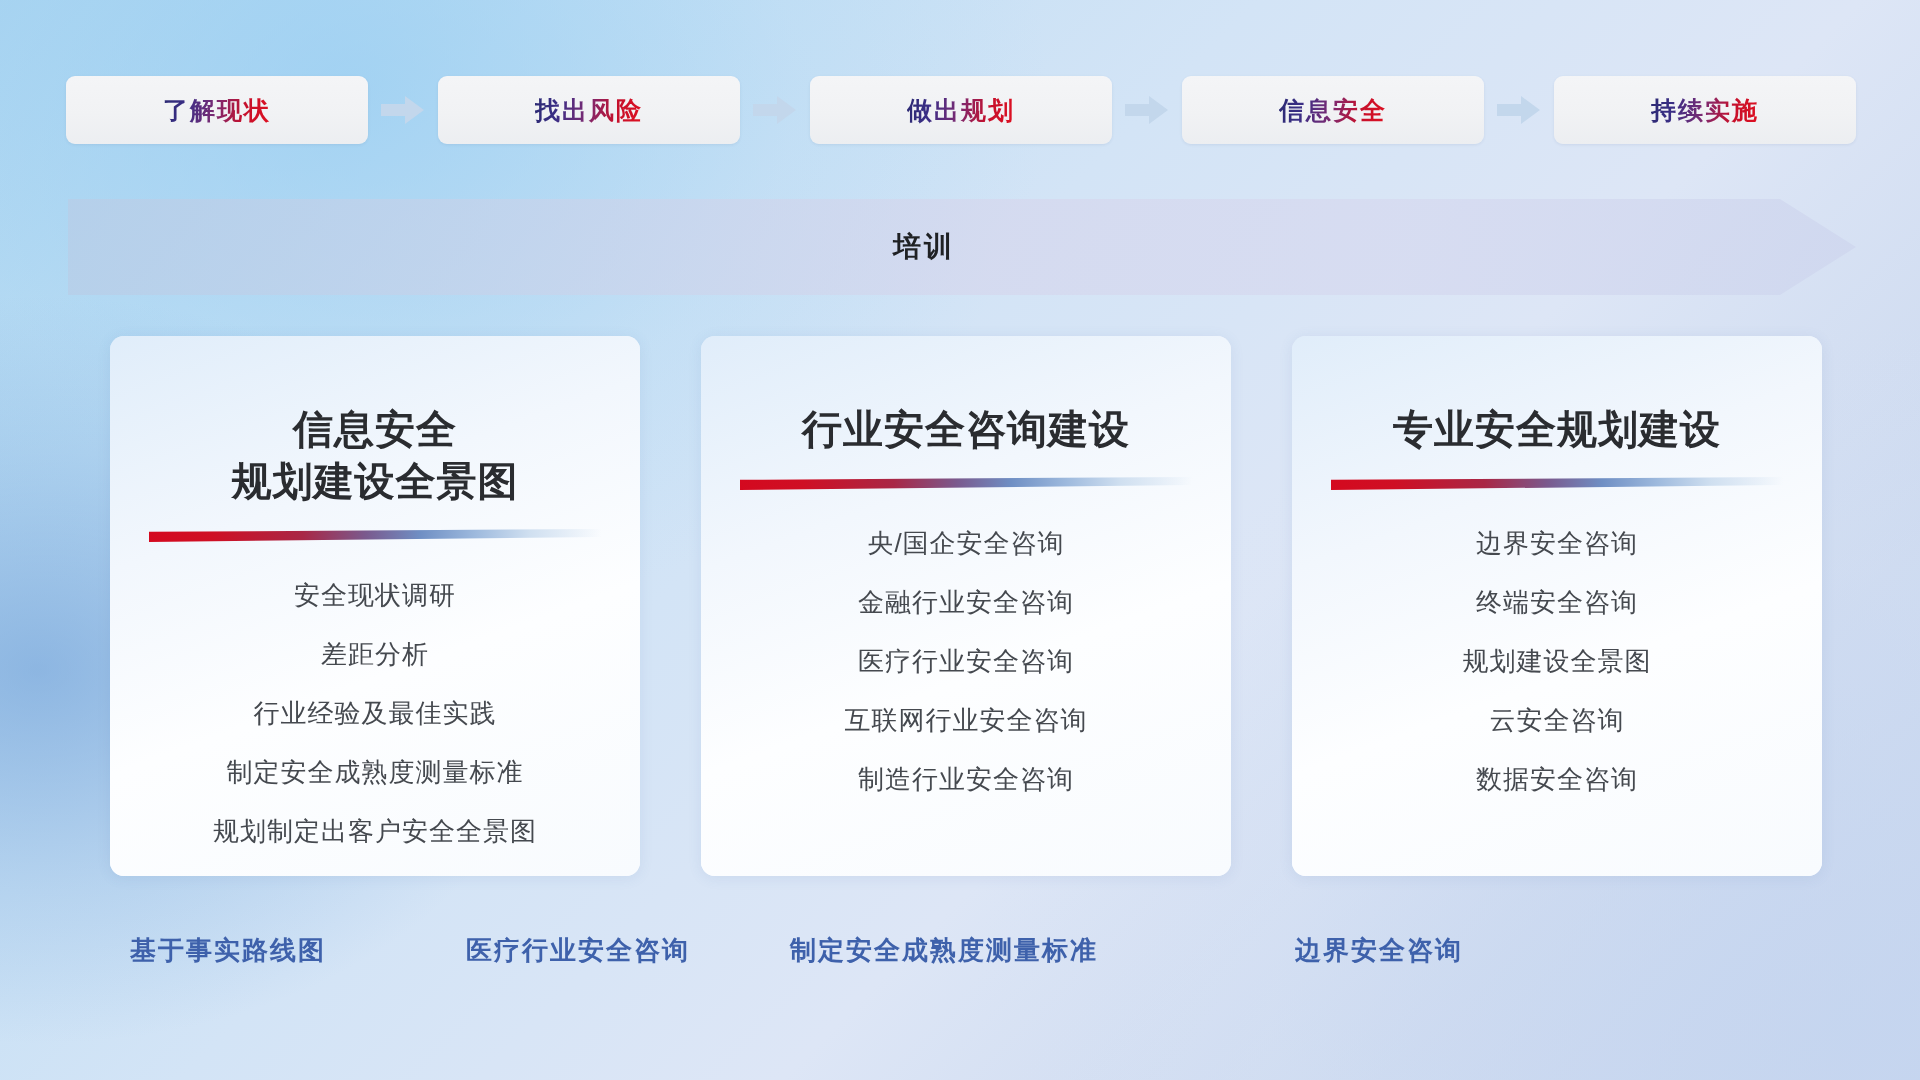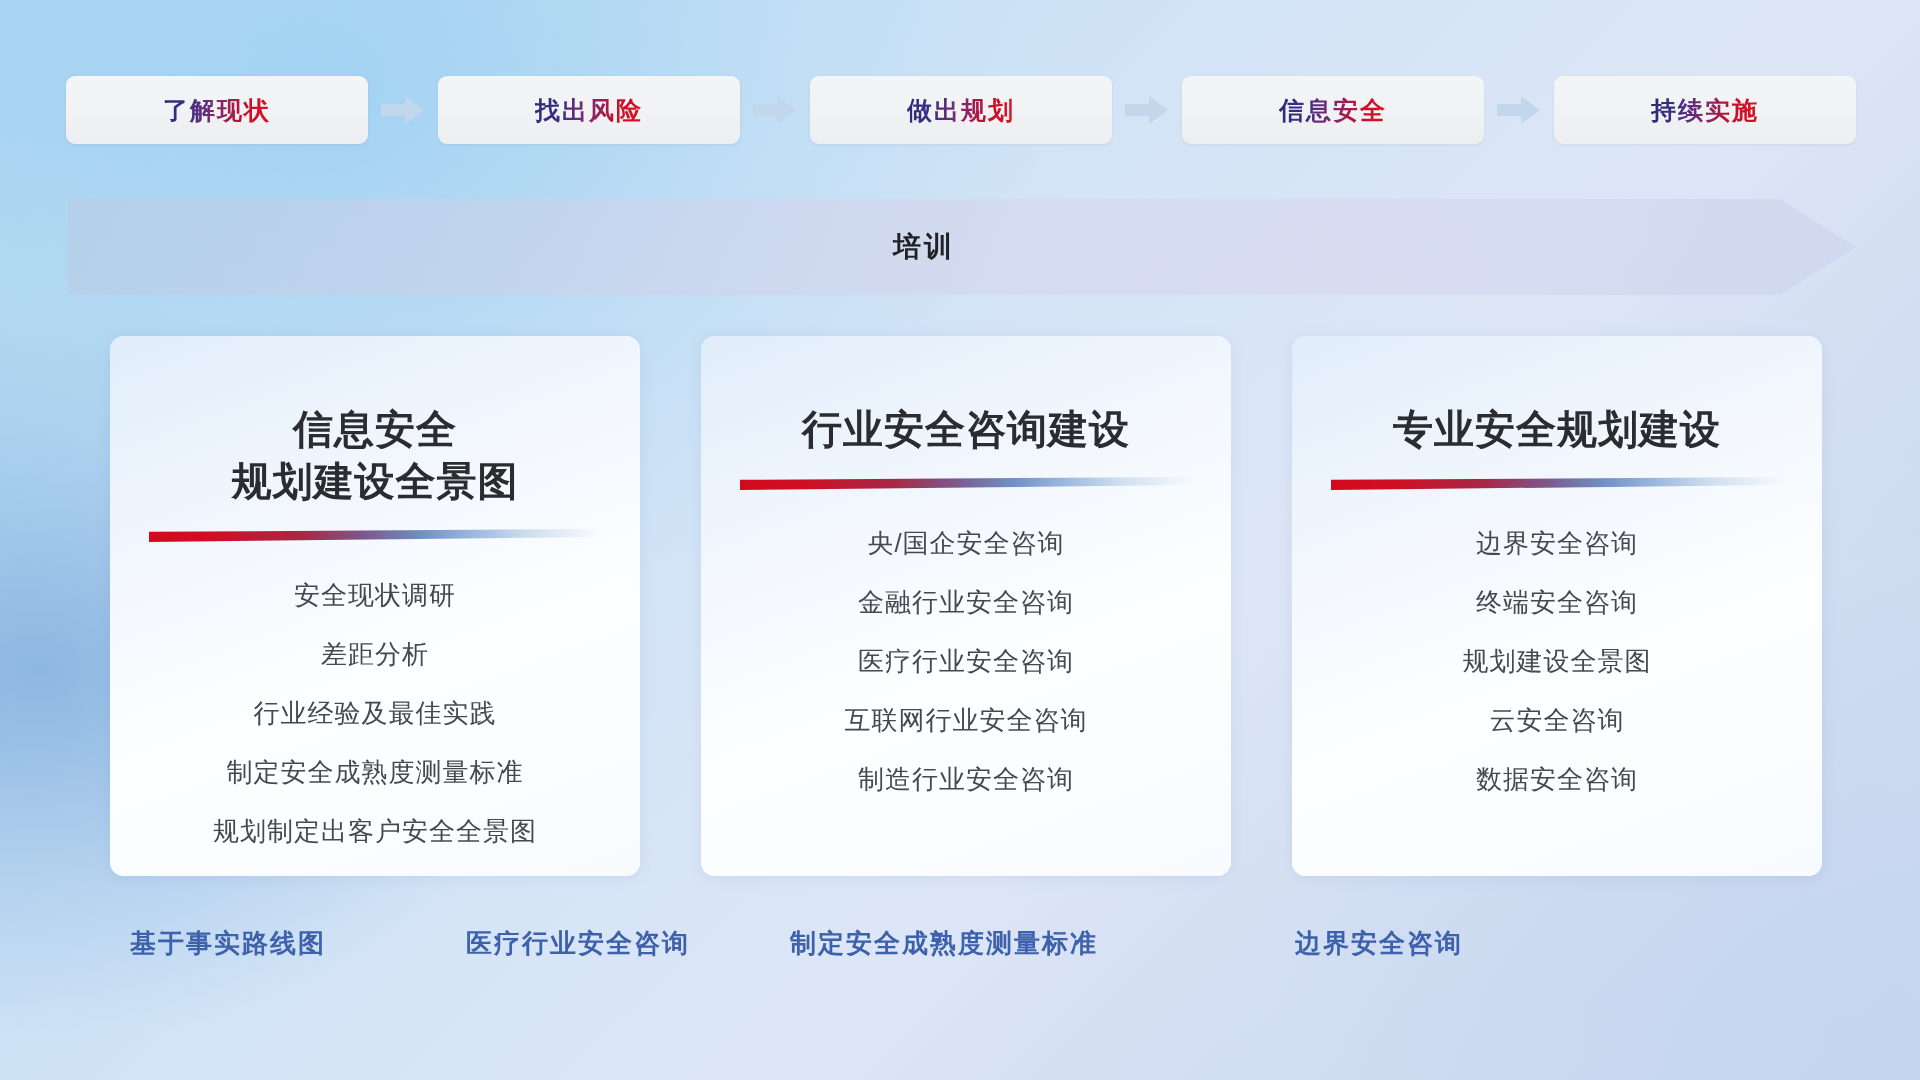--- a/index.html
+++ b/index.html
@@ -204,21 +204,21 @@
   
   #bottom-captions {
     position: absolute;
     left: 0;
     top: 918px;
     width: 1920px;
     height: 50px;
   }
   .bottom-caption {
     position: absolute;
-    top: 8px;
+    top: 15px;
     font-size: 26px;
     font-weight: bold;
     color: #3e61ab;
     letter-spacing: 2px;
     white-space: nowrap;
   }
 </style>
 </head>
 <body>
 

